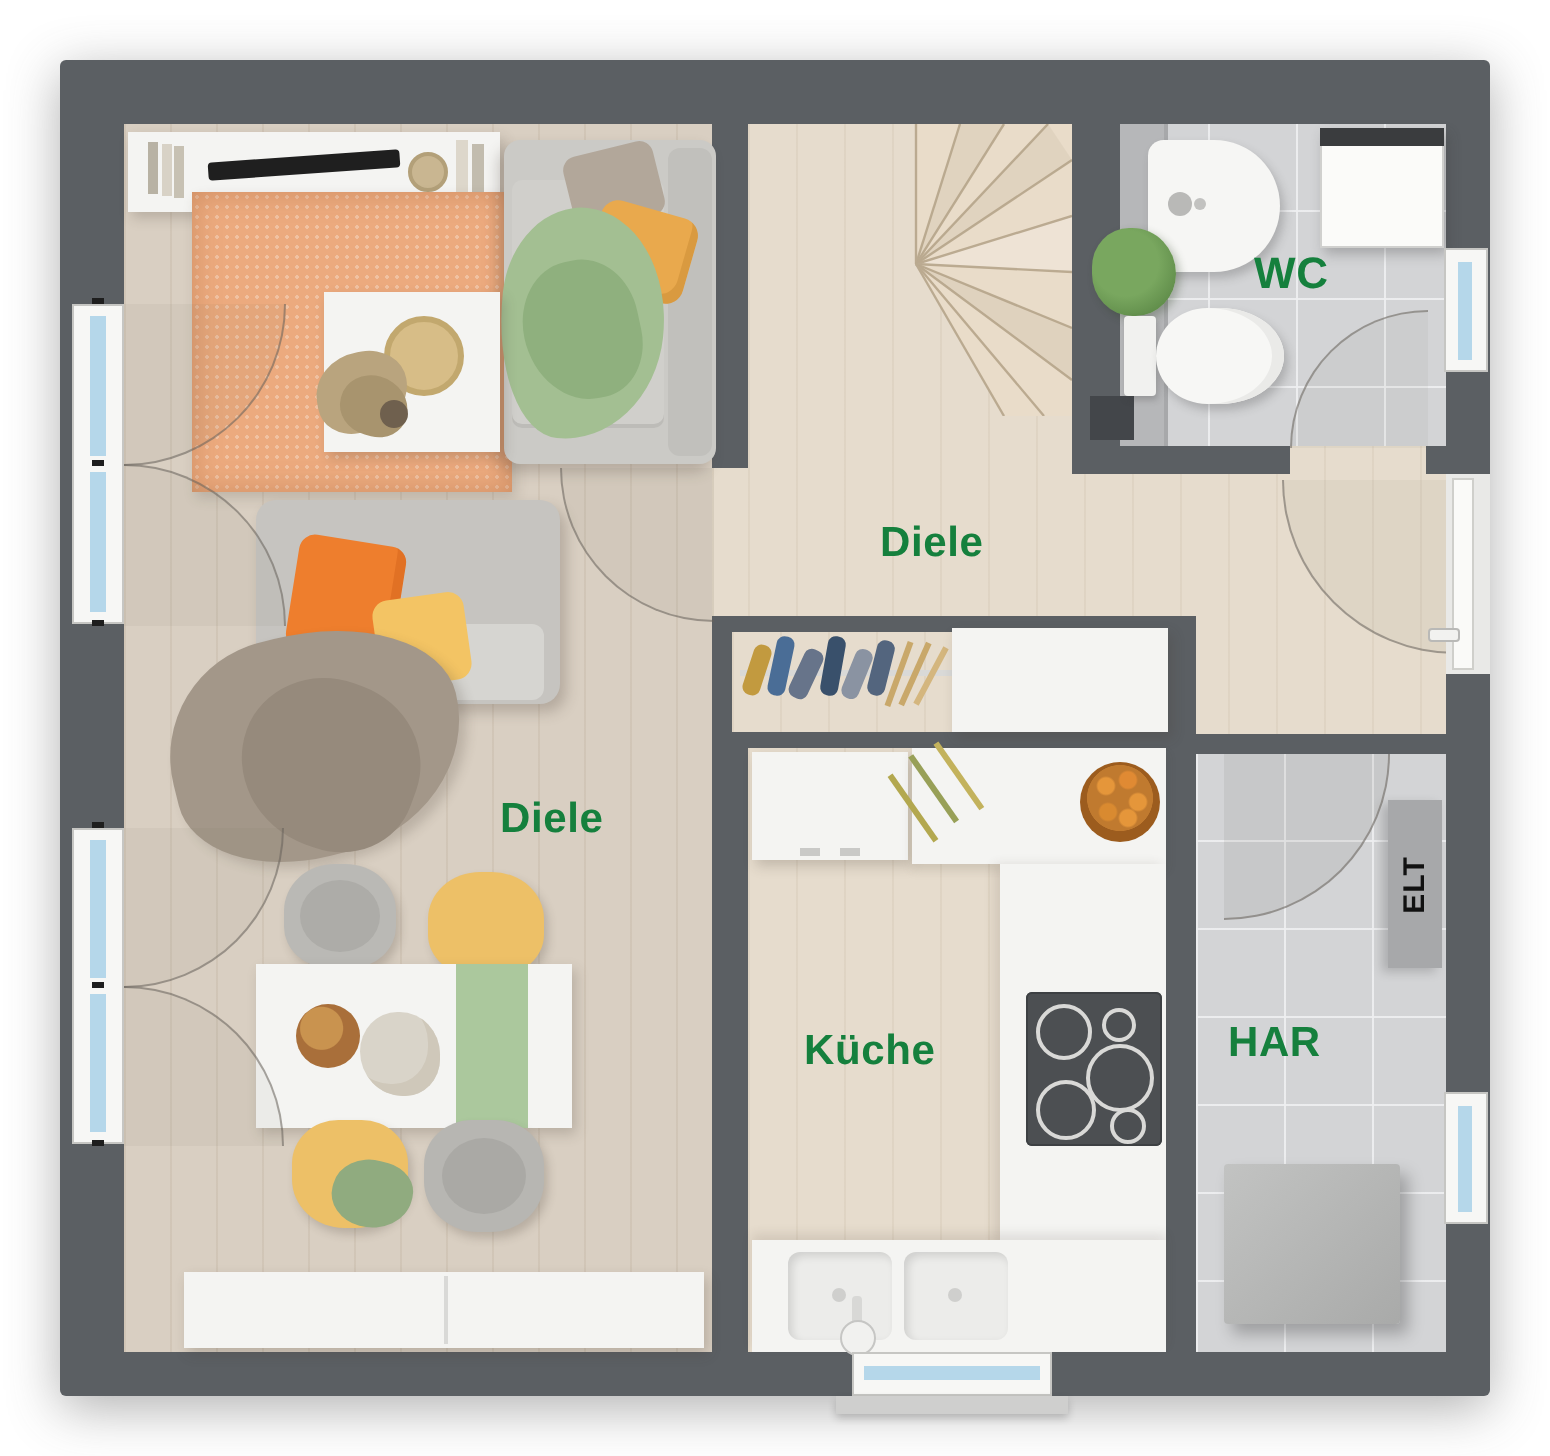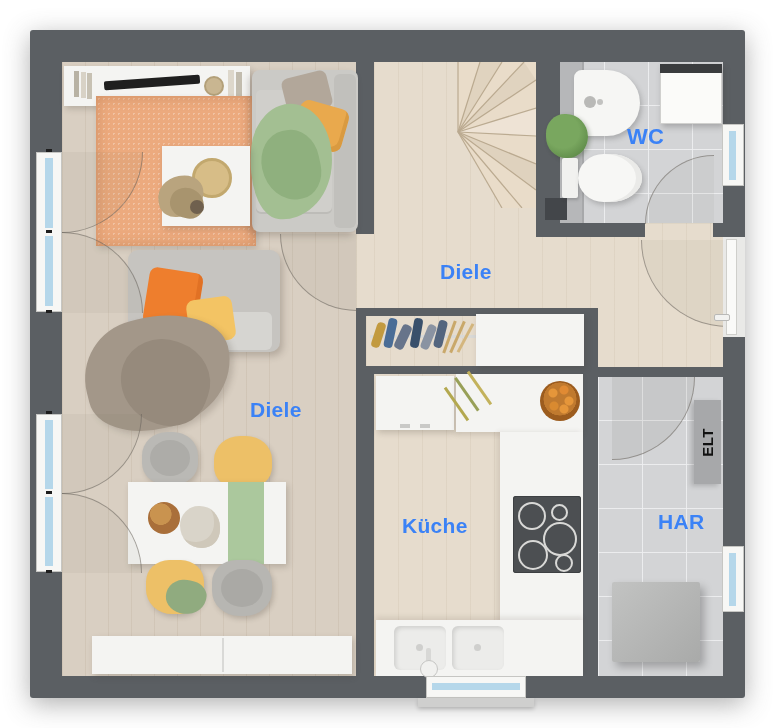--- a/index.html
+++ b/index.html
@@ -14,21 +14,21 @@
   .wall{position:absolute;background:var(--wall);}
   .wood{position:absolute;background:var(--wood-floor);
         background-image:repeating-linear-gradient(90deg,rgba(150,128,100,.12) 0 1px,transparent 1px 23px);}
   .hallwood{position:absolute;background:var(--hall-floor);
         background-image:repeating-linear-gradient(90deg,rgba(160,140,110,.10) 0 1px,transparent 1px 24px);}
   .tile{position:absolute;background:var(--tile-floor);
         background-image:linear-gradient(0deg,rgba(238,239,241,.9) 1px,transparent 1px),
                          linear-gradient(90deg,rgba(238,239,241,.9) 1px,transparent 1px);
         background-size:44px 44px;}
   .whitef{position:absolute;background:var(--furniture-white);box-shadow:2px 3px 6px rgba(70,60,50,.22);}
-  .label{position:absolute;font-weight:bold;color:#3b82f6;font-size:20px;letter-spacing:.3px;}
+  .label{position:absolute;font-weight:bold;color:#15803d;font-size:20px;letter-spacing:.3px;}
   .arc{position:absolute;border:0 solid rgba(104,99,92,.55);background:rgba(110,100,88,.06);}
   .arc.bl{border-left-width:1.6px;border-bottom-width:1.6px;border-bottom-left-radius:100%;}
   .arc.br{border-right-width:1.6px;border-bottom-width:1.6px;border-bottom-right-radius:100%;}
   .arc.tl{border-left-width:1.6px;border-top-width:1.6px;border-top-left-radius:100%;}
   .arc.tr{border-right-width:1.6px;border-top-width:1.6px;border-top-right-radius:100%;}
   .winframe{position:absolute;background:#f7f7f5;border:1px solid #c6c6c3;box-sizing:border-box;}
   .winglass{position:absolute;background:var(--window-glass);}
   .tick{position:absolute;background:#1e1e1e;}
   .burner{position:absolute;border:2px solid #d9d9d7;border-radius:50%;}
 </style>
@@ -219,15 +219,15 @@
   <div class="abs" style="left:418px;top:698px;width:116px;height:9px;background:#cfcfce;box-shadow:0 2px 4px rgba(0,0,0,.2);"></div>
 
   <div class="abs" style="left:723px;top:237px;width:22px;height:100px;background:#e9e9e7;"></div>
   <div class="abs" style="left:726px;top:239px;width:11px;height:96px;background:#fafaf8;border:1px solid #cfcfcb;box-sizing:border-box;"></div>
   <div class="abs" style="left:714px;top:314px;width:14px;height:5px;background:#f2f2f0;border:1px solid #b9b9b7;border-radius:2px;"></div>
 
   <div class="label" style="left:250px;top:398px;font-size:21px;">Diele</div>
   <div class="label" style="left:402px;top:514px;font-size:21px;">Küche</div>
   <div class="label" style="left:440px;top:260px;font-size:21px;">Diele</div>
   <div class="label" style="left:627px;top:124px;font-size:22px;">WC</div>
-  <div class="label" style="left:658px;top:510px;font-size:21px;">HAR</div>
+  <div class="label" style="left:614px;top:510px;font-size:21px;">HAR</div>
 
 </div>
 
 </body></html>

